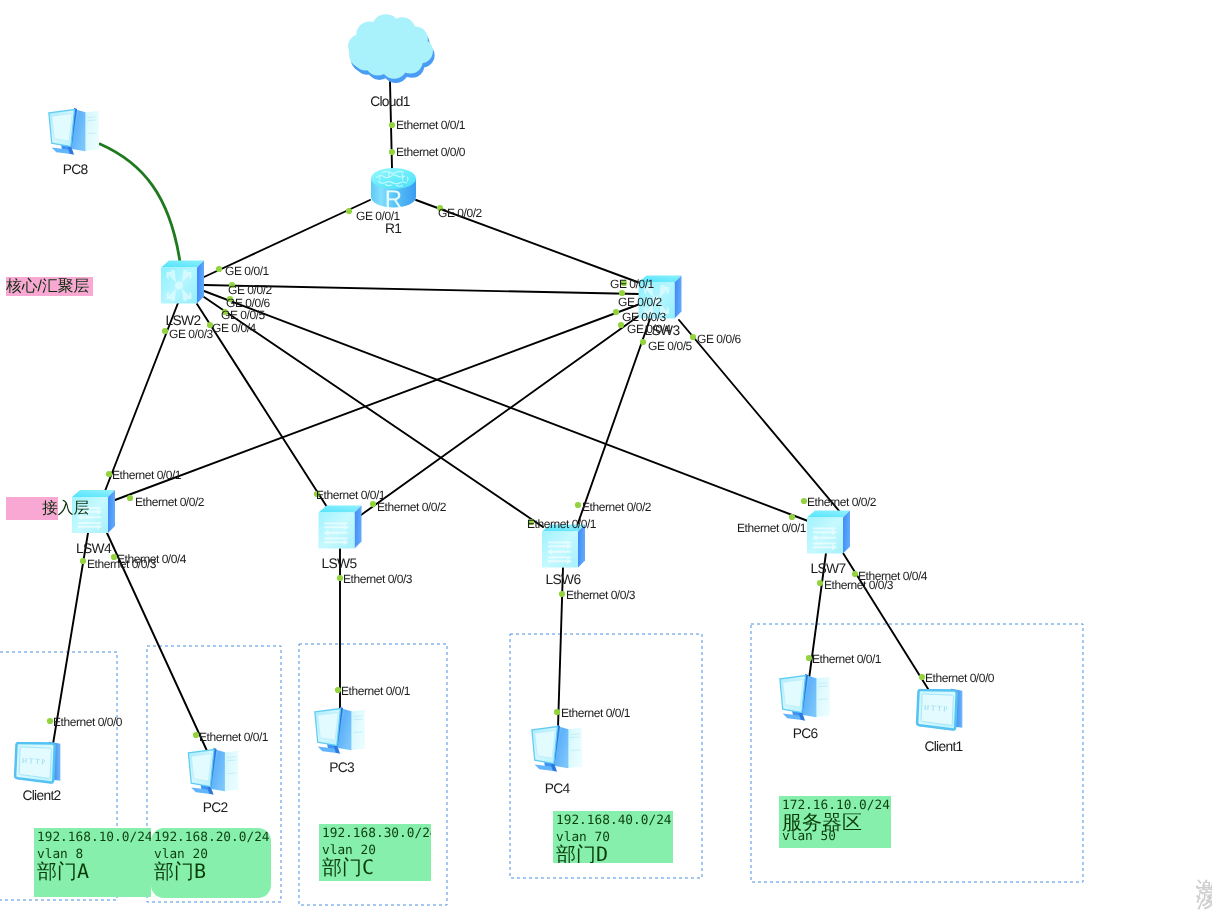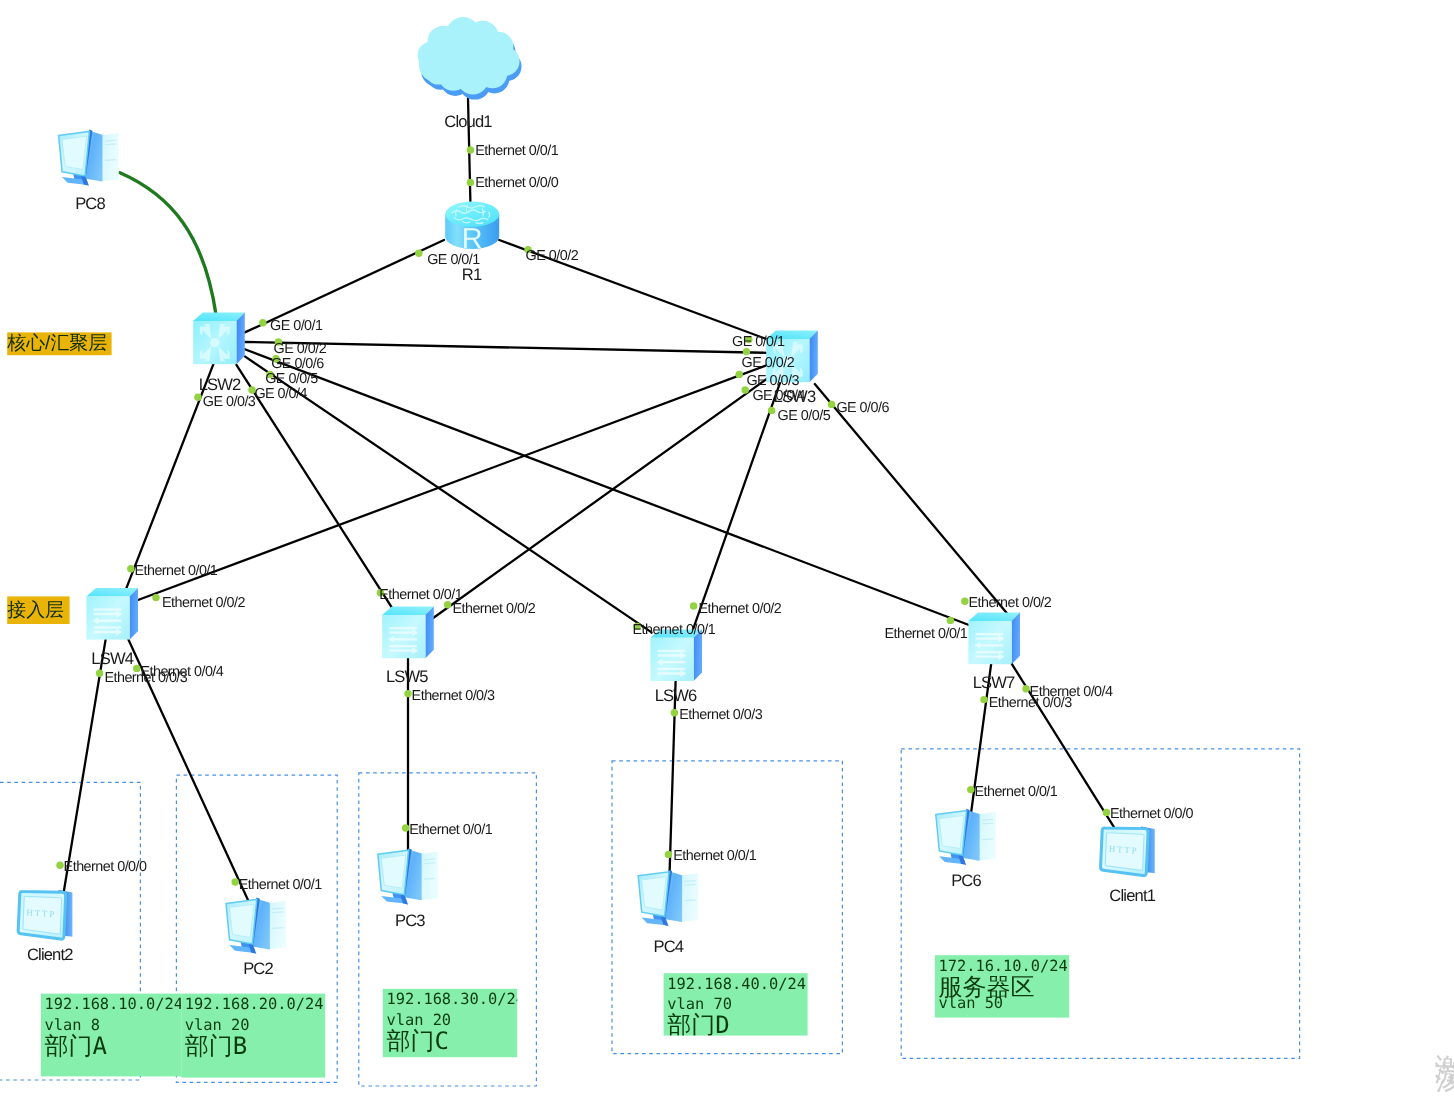--- a/index.html
+++ b/index.html
@@ -5,21 +5,21 @@
 <style>
 html,body{margin:0;padding:0;background:#ffffff;}
 body{width:1212px;height:916px;position:relative;overflow:hidden;
      font-family:"Liberation Sans",sans-serif;-webkit-font-smoothing:antialiased;}
 #stage{position:absolute;left:0;top:0;width:1212px;height:916px;
        -webkit-font-smoothing:antialiased;text-rendering:geometricPrecision;}
 svg#canvas{position:absolute;left:0;top:0;width:1212px;height:916px;display:block;}
 .port-label{font-family:"Liberation Sans",sans-serif;font-size:12px;letter-spacing:-0.45px;fill:#1b1b1b;}
 .node-label{font-family:"Liberation Sans",sans-serif;font-size:13.8px;letter-spacing:-0.7px;fill:#1b1b1b;text-anchor:middle;}
 .zone-label{position:absolute;font-family:"Liberation Sans",sans-serif;font-size:15.8px;
-            color:#0c2c0c;background:#eab308;white-space:pre;box-sizing:border-box;
+            color:#0c2c0c;background:#f9a8d4;white-space:pre;box-sizing:border-box;
             display:flex;align-items:center;}
 .note{position:absolute;background:#86efac;color:#0b3d0b;
       font-family:"DejaVu Sans Mono",monospace;font-size:12.8px;line-height:16.8px;
       white-space:pre;box-sizing:border-box;padding:2px 0 0 3px;overflow:hidden;}
 .note .cjk{font-size:20px;line-height:14px;}
 .watermark{position:absolute;left:1195px;top:858px;color:#cfcfcf;font-size:26px;
            font-family:"DejaVu Sans",sans-serif;writing-mode:vertical-rl;
            line-height:1;letter-spacing:5px;white-space:pre;}
 </style>
 </head>
@@ -390,20 +390,20 @@
 <text class="node-label" x="828" y="573">LSW7</text>
 <text class="node-label" x="41.5" y="800">Client2</text>
 <text class="node-label" x="215" y="812">PC2</text>
 <text class="node-label" x="341.5" y="772">PC3</text>
 <text class="node-label" x="557" y="793">PC4</text>
 <text class="node-label" x="805" y="738">PC6</text>
 <text class="node-label" x="943.5" y="751">Client1</text>
 </g>
 </svg>
 <div class="zone-label" style="left:6px;top:277px;width:87px;height:19px;">核心/汇聚层</div>
-<div class="zone-label" style="left:6px;top:497px;width:52px;height:23px;">接入层</div>
+<div class="zone-label" style="left:6px;top:497px;width:52px;height:23px;padding-left:36px;">接入层</div>
 <div class="note" style="left:5px;top:828px;width:117px;height:69px;margin-left:29px;"><div>192.168.10.0/24</div><div>vlan 8</div><div class="cjk">部门A</div></div>
-<div class="note" style="left:151px;top:828px;width:120px;height:70px;"><div>192.168.20.0/24</div><div>vlan 20</div><div class="cjk">部门B</div></div>
+<div class="note" style="left:151px;top:828px;width:120px;height:70px;border-radius:13px;"><div>192.168.20.0/24</div><div>vlan 20</div><div class="cjk">部门B</div></div>
 <div class="note" style="left:319px;top:824px;width:112px;height:57px;"><div>192.168.30.0/24</div><div>vlan 20</div><div class="cjk">部门C</div></div>
 <div class="note" style="left:553px;top:811px;width:120px;height:52px;"><div>192.168.40.0/24</div><div>vlan 70</div><div class="cjk">部门D</div></div>
 <div class="note" style="left:779px;top:796px;width:112px;height:52px;"><div>172.16.10.0/24</div><div class="cjk">服务器区</div><div>vlan 50</div></div>
 <div class="watermark">激荡</div>
 </div>
 
 </body></html>

